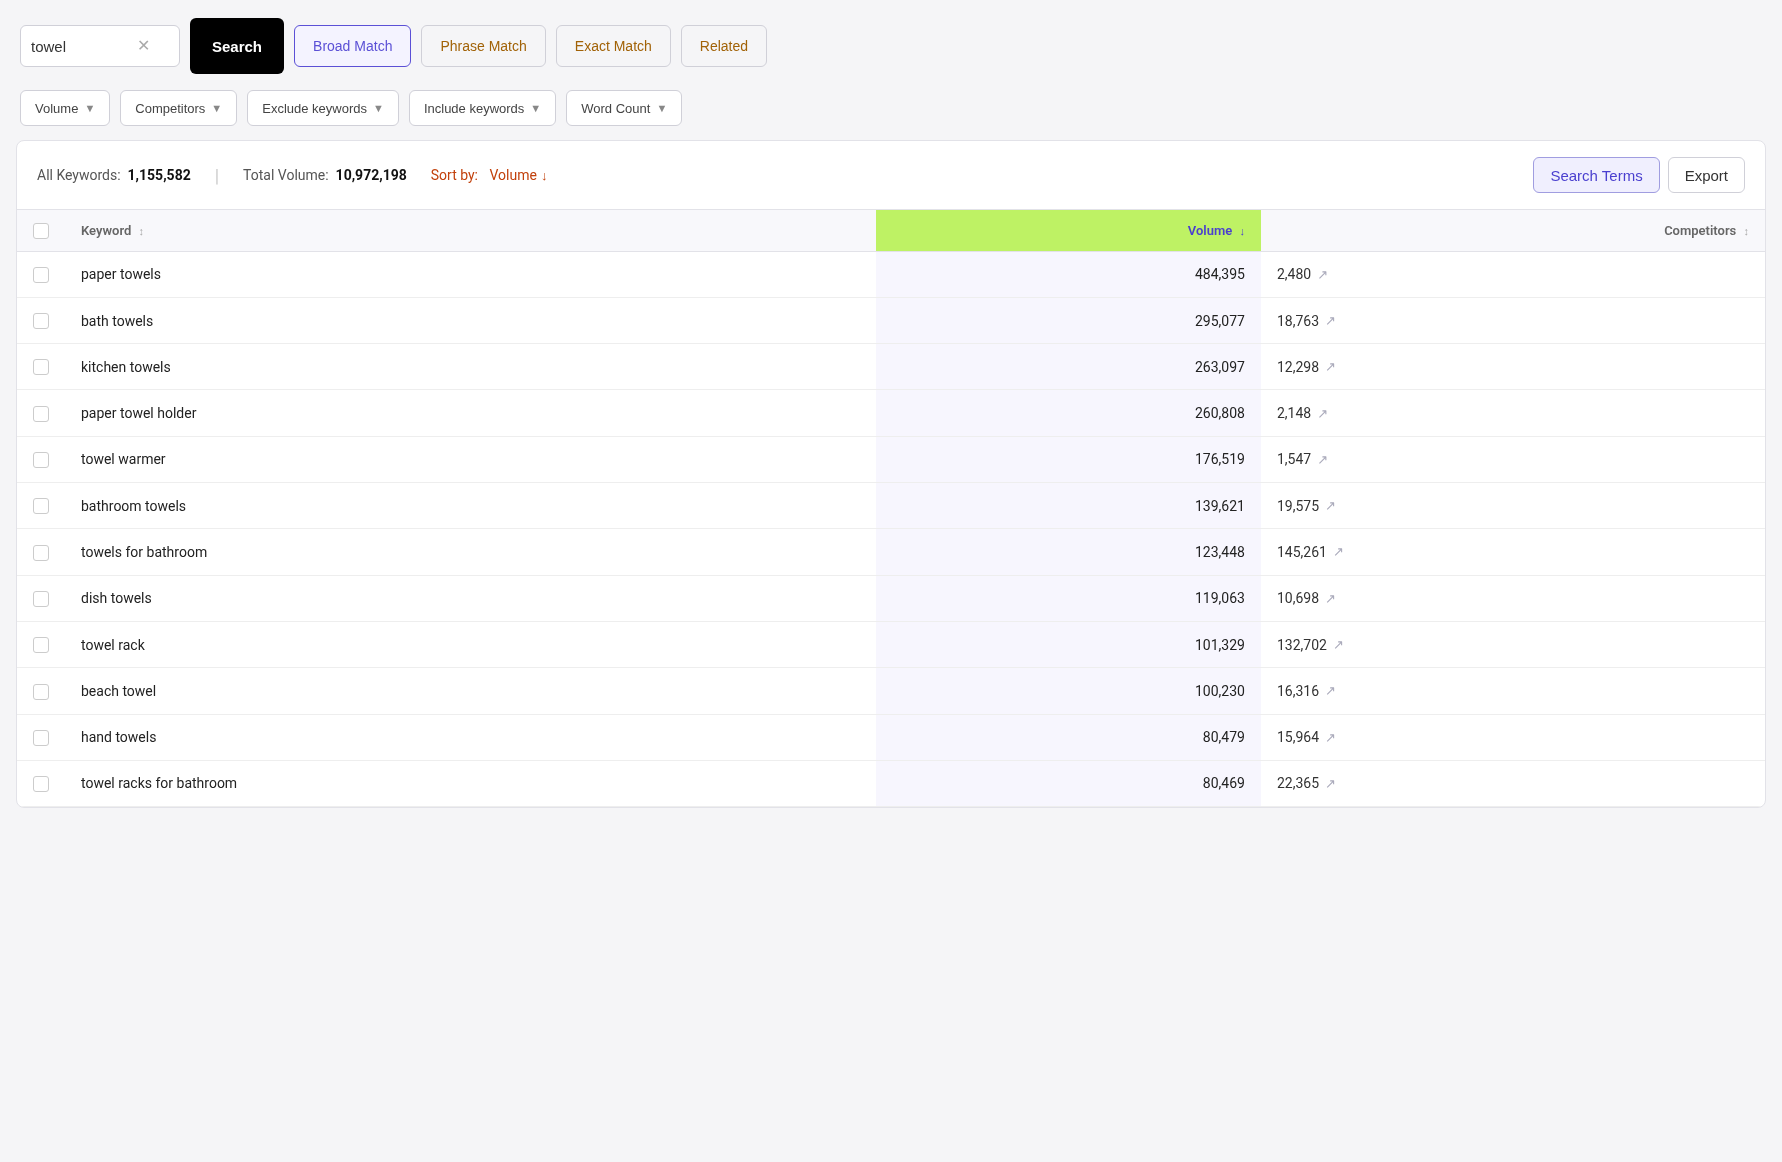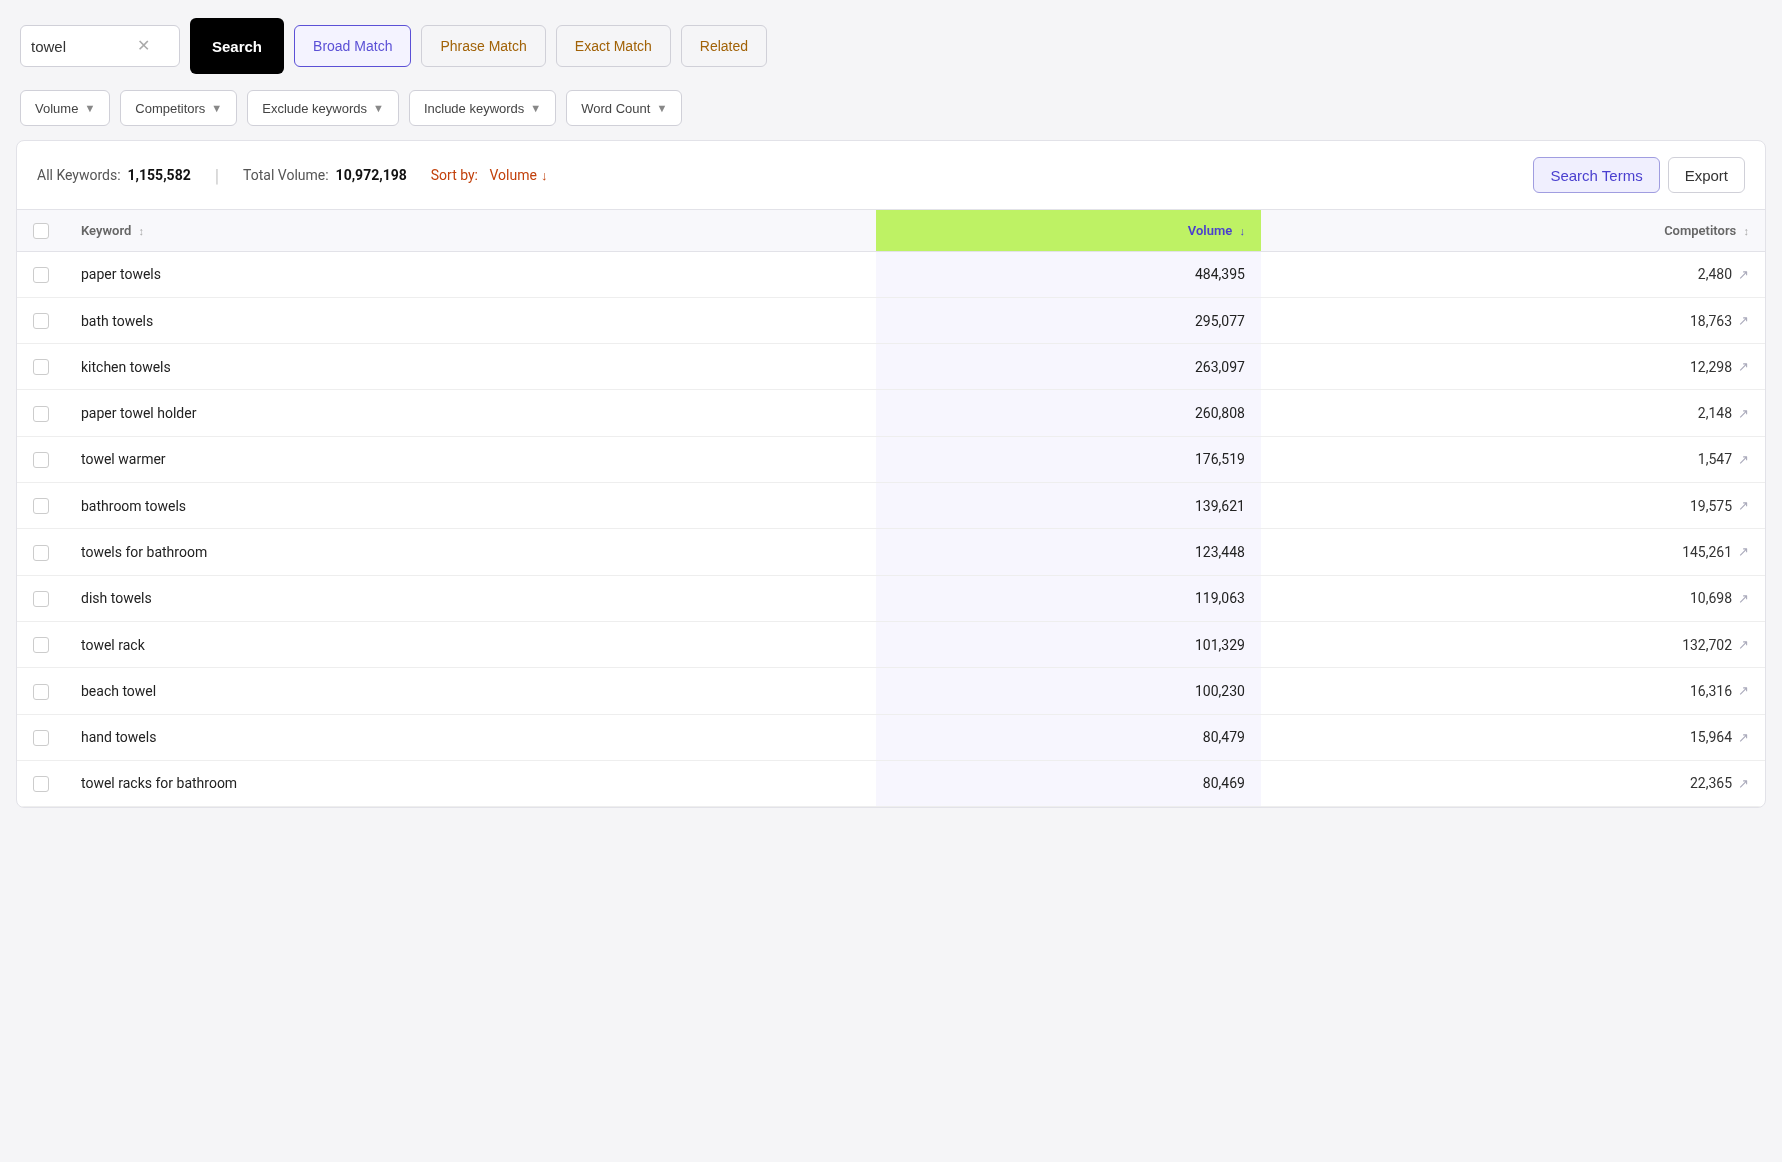--- a/index.html
+++ b/index.html
@@ -220,21 +220,21 @@
       vertical-align: middle;
       background: #fff;
       cursor: pointer;
     }
     td.comp-cell {
       text-align: right;
     }
     .comp-wrap {
       display: flex;
       align-items: center;
-      justify-content: flex-end;
+      justify-content: flex-start;
       gap: 6px;
     }
   </style>
 </head>
 <body>
 
 <div class="top-bar">
   <div class="search-box">
     <input type="text" value="towel" style="">
     <span class="clear-icon">✕</span>

